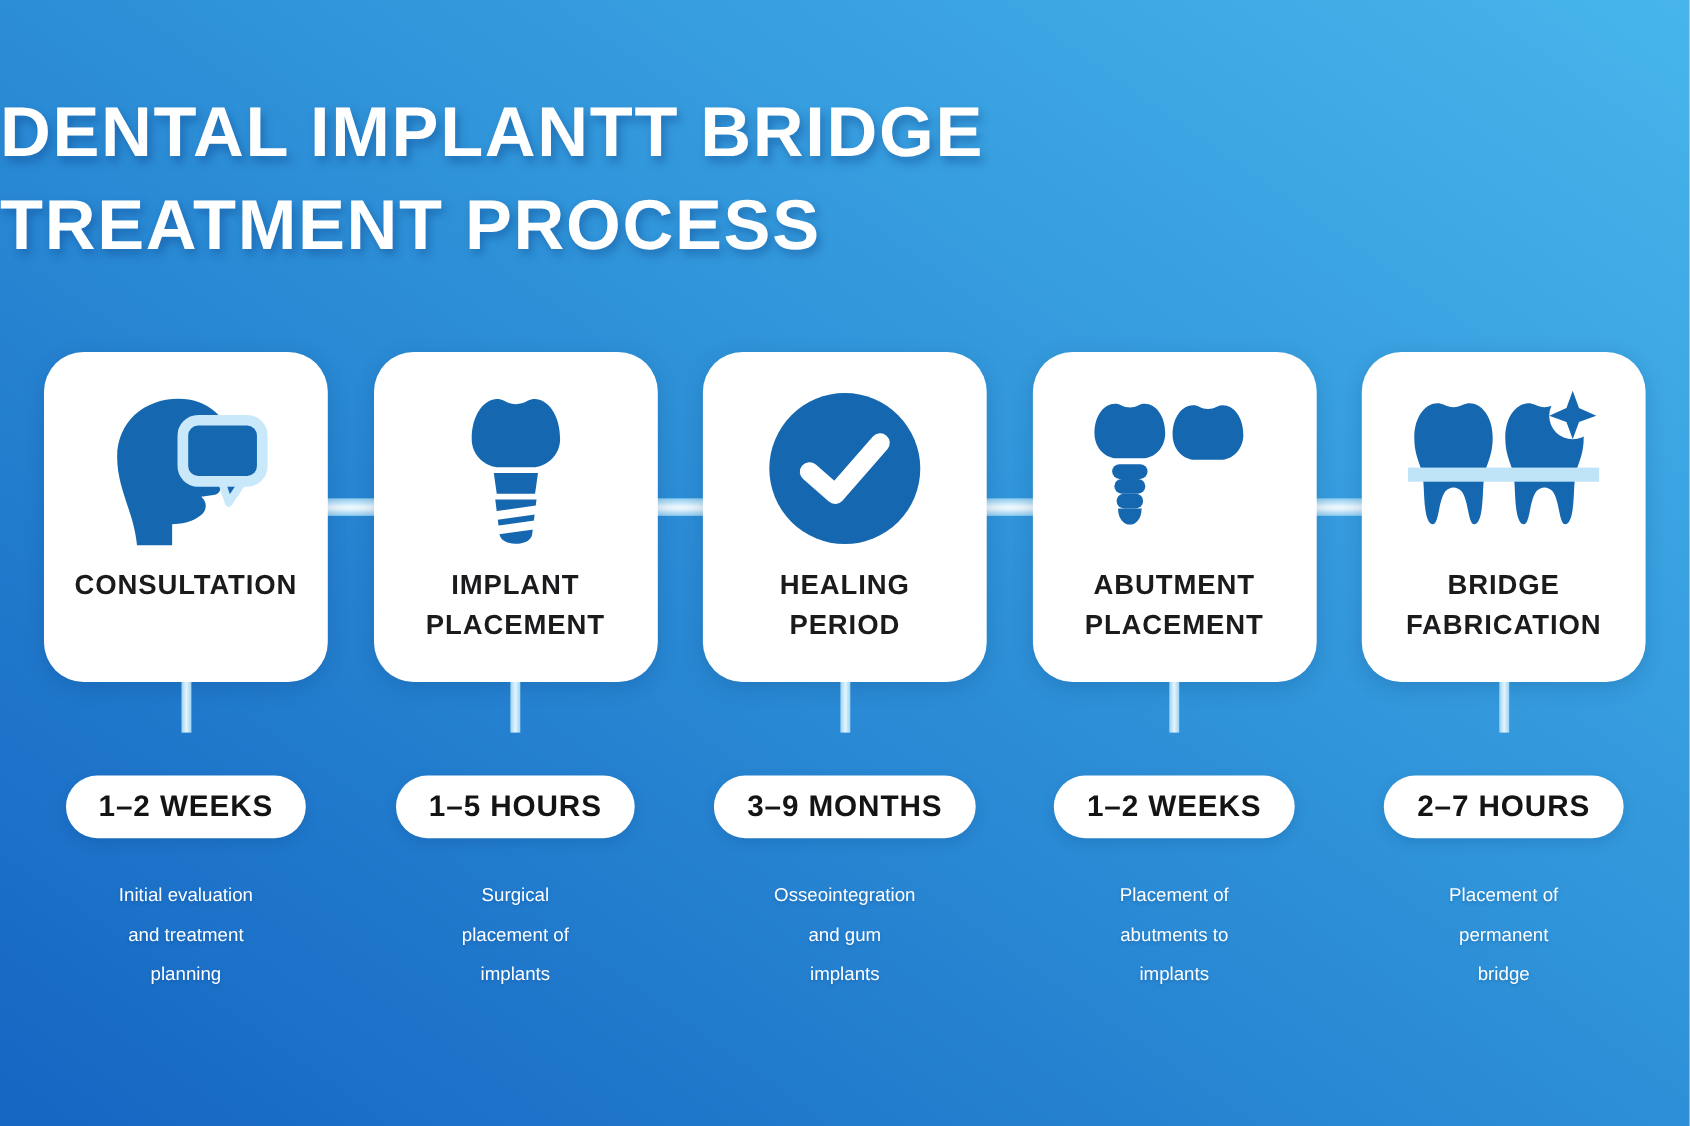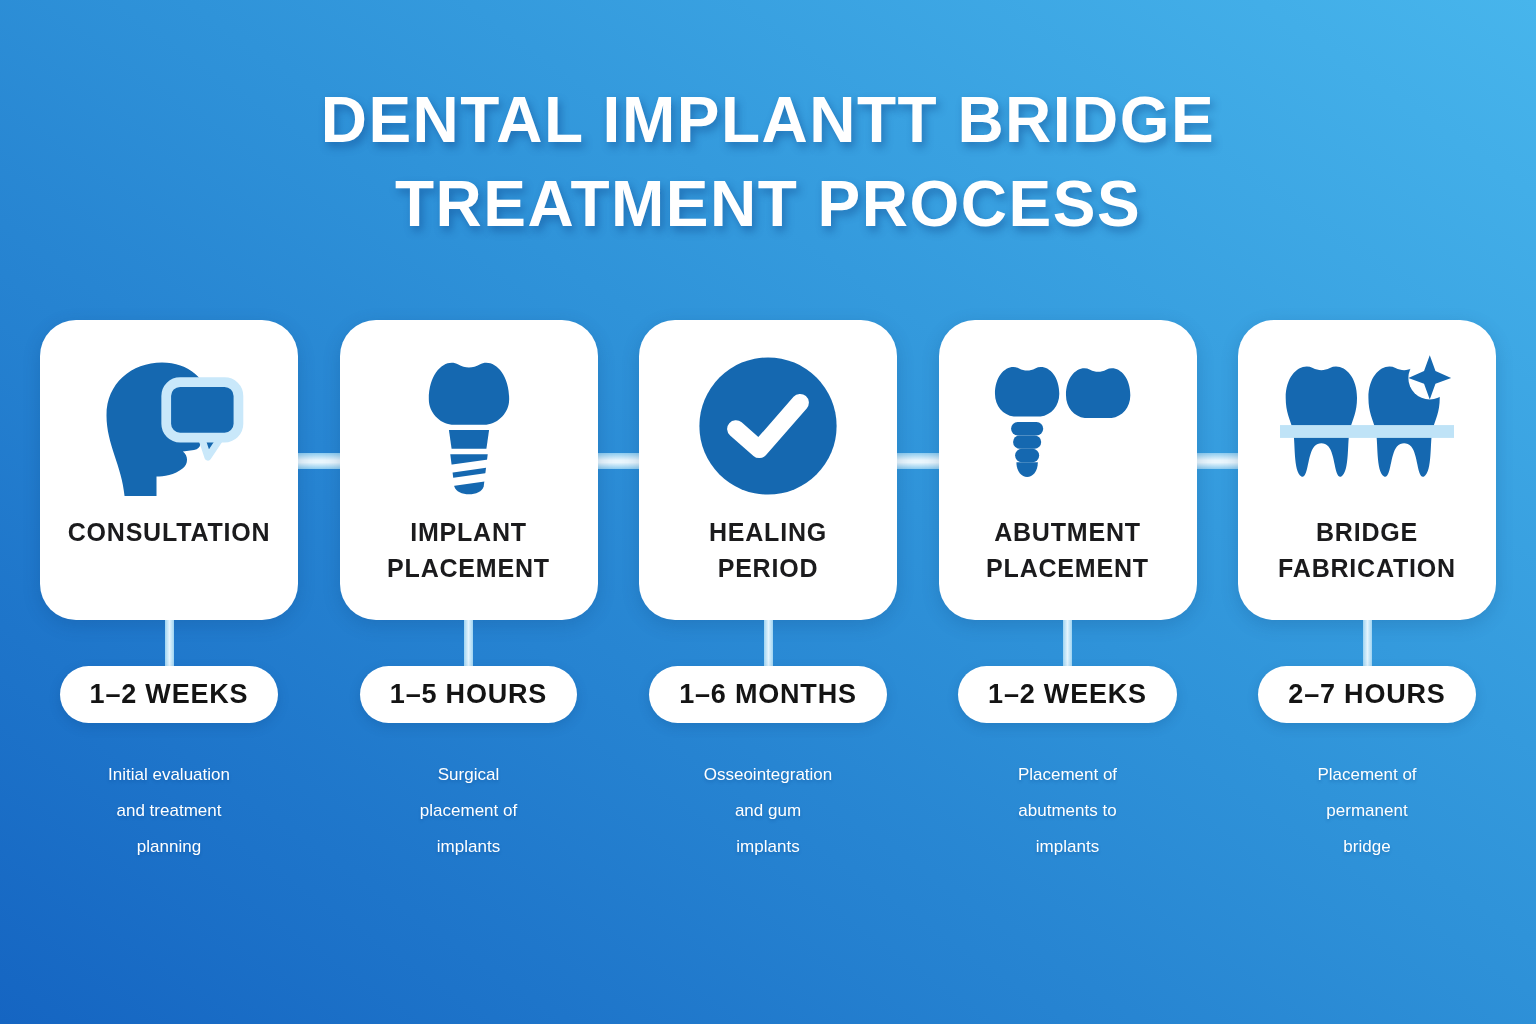--- a/index.html
+++ b/index.html
@@ -3,21 +3,21 @@
 <meta charset="utf-8">
 <style>
   html,body{margin:0;padding:0;}
   body{
     width:1536px;height:1024px;overflow:hidden;
     background:linear-gradient(215deg,#47b5ec 0%,#2f93d9 45%,#1565c2 100%);
     font-family:"Liberation Sans","DejaVu Sans",sans-serif;
     -webkit-font-smoothing:antialiased;
   }
   .title-block{
-    padding-top:78px;text-align:center;color:#ffffff;
+    padding-top:78px;text-align:left;color:#ffffff;
     font-size:64px;font-weight:bold;letter-spacing:1.5px;line-height:84px;
     text-shadow:3px 5px 9px rgba(10,62,130,0.42);
   }
   .timeline{
     position:relative;margin:74px 40px 0 40px;
   }
   .h-connector{
     position:absolute;left:125px;right:125px;top:133px;height:16px;
     background:linear-gradient(to bottom,#8ccbef 0%,#e9f6fd 45%,#e9f6fd 60%,#8ccbef 100%);
     z-index:0;
@@ -37,21 +37,21 @@
     margin-top:8px;font-size:25px;font-weight:bold;color:#1b1b1d;
     letter-spacing:0.8px;line-height:36px;text-align:center;white-space:pre-line;
   }
   .v-connector{
     width:9px;height:46px;
     background:linear-gradient(to right,#9ed4f2,#e4f4fd,#9ed4f2);
   }
   .pill{
     background:#ffffff;border-radius:30px;padding:13px 30px;
     font-size:27px;font-weight:bold;color:#141414;letter-spacing:0.8px;
-    box-shadow:0 4px 12px rgba(8,56,110,0.18);white-space:nowrap;
+    box-shadow:0 4px 12px rgba(8,56,110,0.18);white-space:nowrap;margin-top:39px;
   }
   .desc{
     margin-top:34px;color:#ffffff;font-size:17px;line-height:36px;
     text-align:center;white-space:pre-line;
     text-shadow:0 2px 3px rgba(10,70,140,0.30);
   }
   .ic-blue{fill:#1568b0;}
   .ic-light{stroke:#c9e8fa;}
 </style>
 </head>
@@ -110,21 +110,21 @@
         <div class="icon-box">
           <svg width="146" height="146" viewBox="0 0 100 100" aria-hidden="true">
             <circle class="ic-blue" cx="50" cy="50" r="47"></circle>
             <path d="M28,52 L44,66 L72,34" fill="none" stroke="#ffffff" stroke-width="12" stroke-linecap="round" stroke-linejoin="round"></path>
           </svg>
         </div>
         <div class="card-title">HEALING
 PERIOD</div>
       </div>
       <div class="v-connector"></div>
-      <div class="pill">1–6 MONTHS</div>
+      <div class="pill">3–9 MONTHS</div>
       <div class="desc">Osseointegration
 and gum
 implants</div>
     </div>
 
     <div class="col">
       <div class="card">
         <div class="icon-box">
           <svg width="168" height="134" viewBox="0 0 125 100" aria-hidden="true">
             <path class="ic-blue" d="M8,26 C8,11 18,3 26,7 C30,9 34,9 38,7 C46,3 56,11 56,26 C56,35 50,42 42,43 L22,43 C14,42 8,35 8,26 Z"></path>

